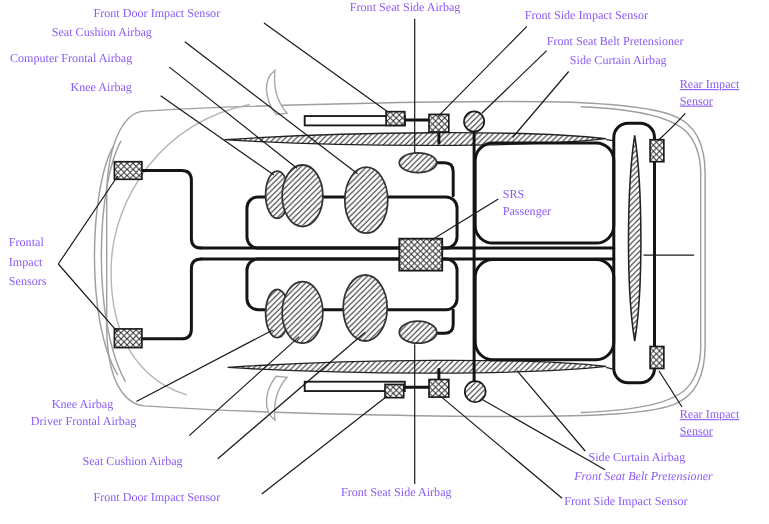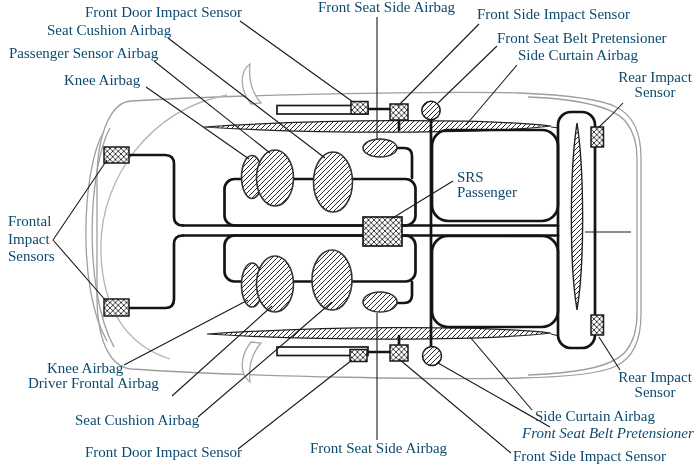--- a/index.html
+++ b/index.html
@@ -2,26 +2,26 @@
 <html><head>
 <meta charset="utf-8">
 <style>
   html,body{margin:0;padding:0;background:#fff;}
   .stage{
     position:relative;width:699px;height:476px;background:#fff;overflow:hidden;
     font-family:"Liberation Serif","DejaVu Serif",serif;color:#151515;
   }
   .stage svg{position:absolute;left:0;top:0;}
   .lbl{
-    position:absolute;font-size:15px;line-height:15px;white-space:pre-line;
-    color:#0c4a6e;letter-spacing:0px;
+    position:absolute;font-size:11px;line-height:15px;white-space:pre-line;
+    color:#8b5cf6;letter-spacing:0px;
   }
   .lh-lg{line-height:17.5px;}
   .ital{font-style:italic;}
-  .ctr{text-align:center;}
+  .ctr{text-align:left;text-decoration:underline;}
 </style>
 </head>
 <body>
 
 <div class="stage">
 
   <svg width="699" height="476" viewBox="0 0 699 476">
     <defs>
       <pattern id="hd" patternUnits="userSpaceOnUse" width="5" height="5">
         <rect width="5" height="5" fill="#ffffff"></rect>
@@ -124,21 +124,21 @@
       <path d="M377,440 L377,313"></path>
       <path d="M511,453 L399,359"></path>
       <path d="M532,410 L470,337"></path>
       <path d="M550,427 L438,363"></path>
       <path d="M620,370 L599,337"></path>
     </g>
   </svg>
 
   <div class="lbl" style="left:85px;top:5px">Front Door Impact Sensor</div>
   <div class="lbl" style="left:47px;top:23px">Seat Cushion Airbag</div>
-  <div class="lbl" style="left:9px;top:46px">Passenger Sensor Airbag</div>
+  <div class="lbl" style="left:9px;top:46px">Computer Frontal Airbag</div>
   <div class="lbl" style="left:64px;top:73px">Knee Airbag</div>
   <div class="lbl" style="left:318px;top:0px">Front Seat Side Airbag</div>
   <div class="lbl" style="left:477px;top:7px">Front Side Impact Sensor</div>
   <div class="lbl" style="left:497px;top:31px">Front Seat Belt Pretensioner</div>
   <div class="lbl" style="left:518px;top:48px">Side Curtain Airbag</div>
   <div class="lbl ctr" style="left:618px;top:70px;width:74px">Rear Impact
 Sensor</div>
   <div class="lbl lh-lg" style="left:8px;top:213px">Frontal
 Impact
 Sensors</div>

